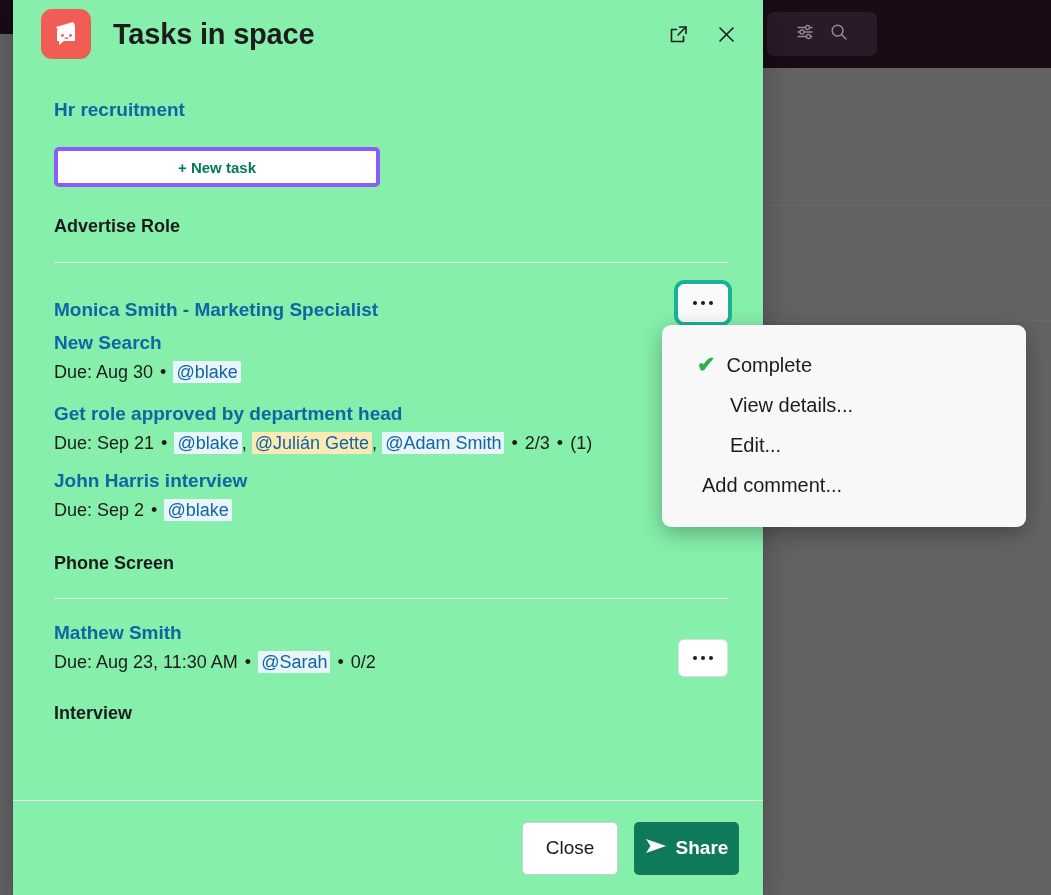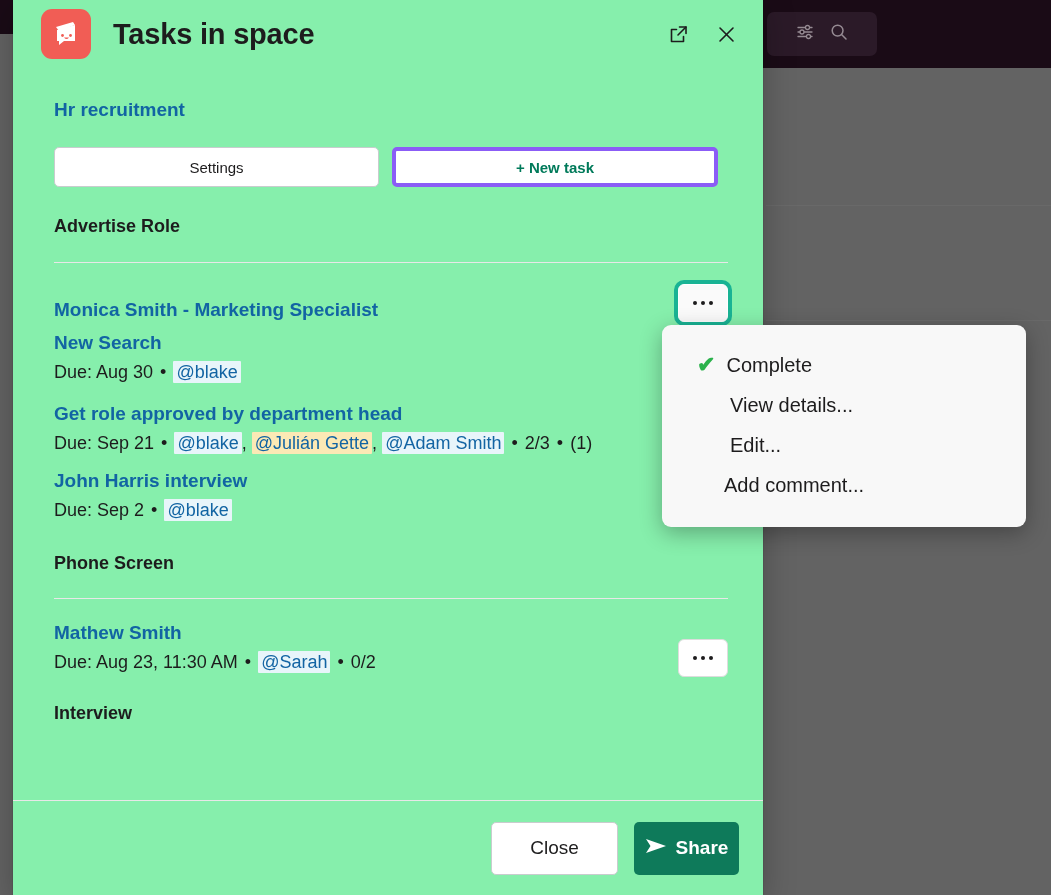--- a/index.html
+++ b/index.html
@@ -244,21 +244,21 @@
     height: 95px;
     border-top: 1px solid #e8e8e8;
     display: flex;
     align-items: center;
     justify-content: flex-end;
     padding-right: 24px;
     gap: 16px;
     box-sizing: border-box;
   }
   #close-button {
-    width: 127px; height: 53px;
+    width: 96px; height: 53px;
     border: 1px solid #c9ccce;
     border-radius: 5px;
     background: #ffffff;
     font-size: 19px;
     font-family: "Liberation Sans", sans-serif;
     color: #1d1c1d;
     cursor: pointer;
   }
   #share-button {
     width: 105px; height: 53px;
@@ -365,21 +365,20 @@
         </svg>
       </button>
     </div>
   </div>
 
   <div id="modal-body">
 
     <a id="space-link" href="#">Hr recruitment</a>
 
     <div id="action-row">
-      <button class="act-btn" id="settings-button">Settings</button>
       <button class="act-btn" id="new-task-button">+ New task</button>
     </div>
 
     <div class="section-title">Advertise Role</div>
     <div class="section-rule"></div>
 
     <div class="task-row">
       <div class="task-col">
         <span class="task-title">Monica Smith - Marketing Specialist</span>
       </div>
@@ -483,16 +482,16 @@
   <div class="menu-item">
     <span class="check">✔</span>
     <span>Complete</span>
   </div>
   <div class="menu-item" style="padding-left:68px;">
     <span>View details...</span>
   </div>
   <div class="menu-item" style="padding-left:68px;">
     <span>Edit...</span>
   </div>
-  <div class="menu-item" style="padding-left:62px;">
+  <div class="menu-item" style="padding-left:40px;">
     <span>Add comment...</span>
   </div>
 </div>
 
 </body></html>

